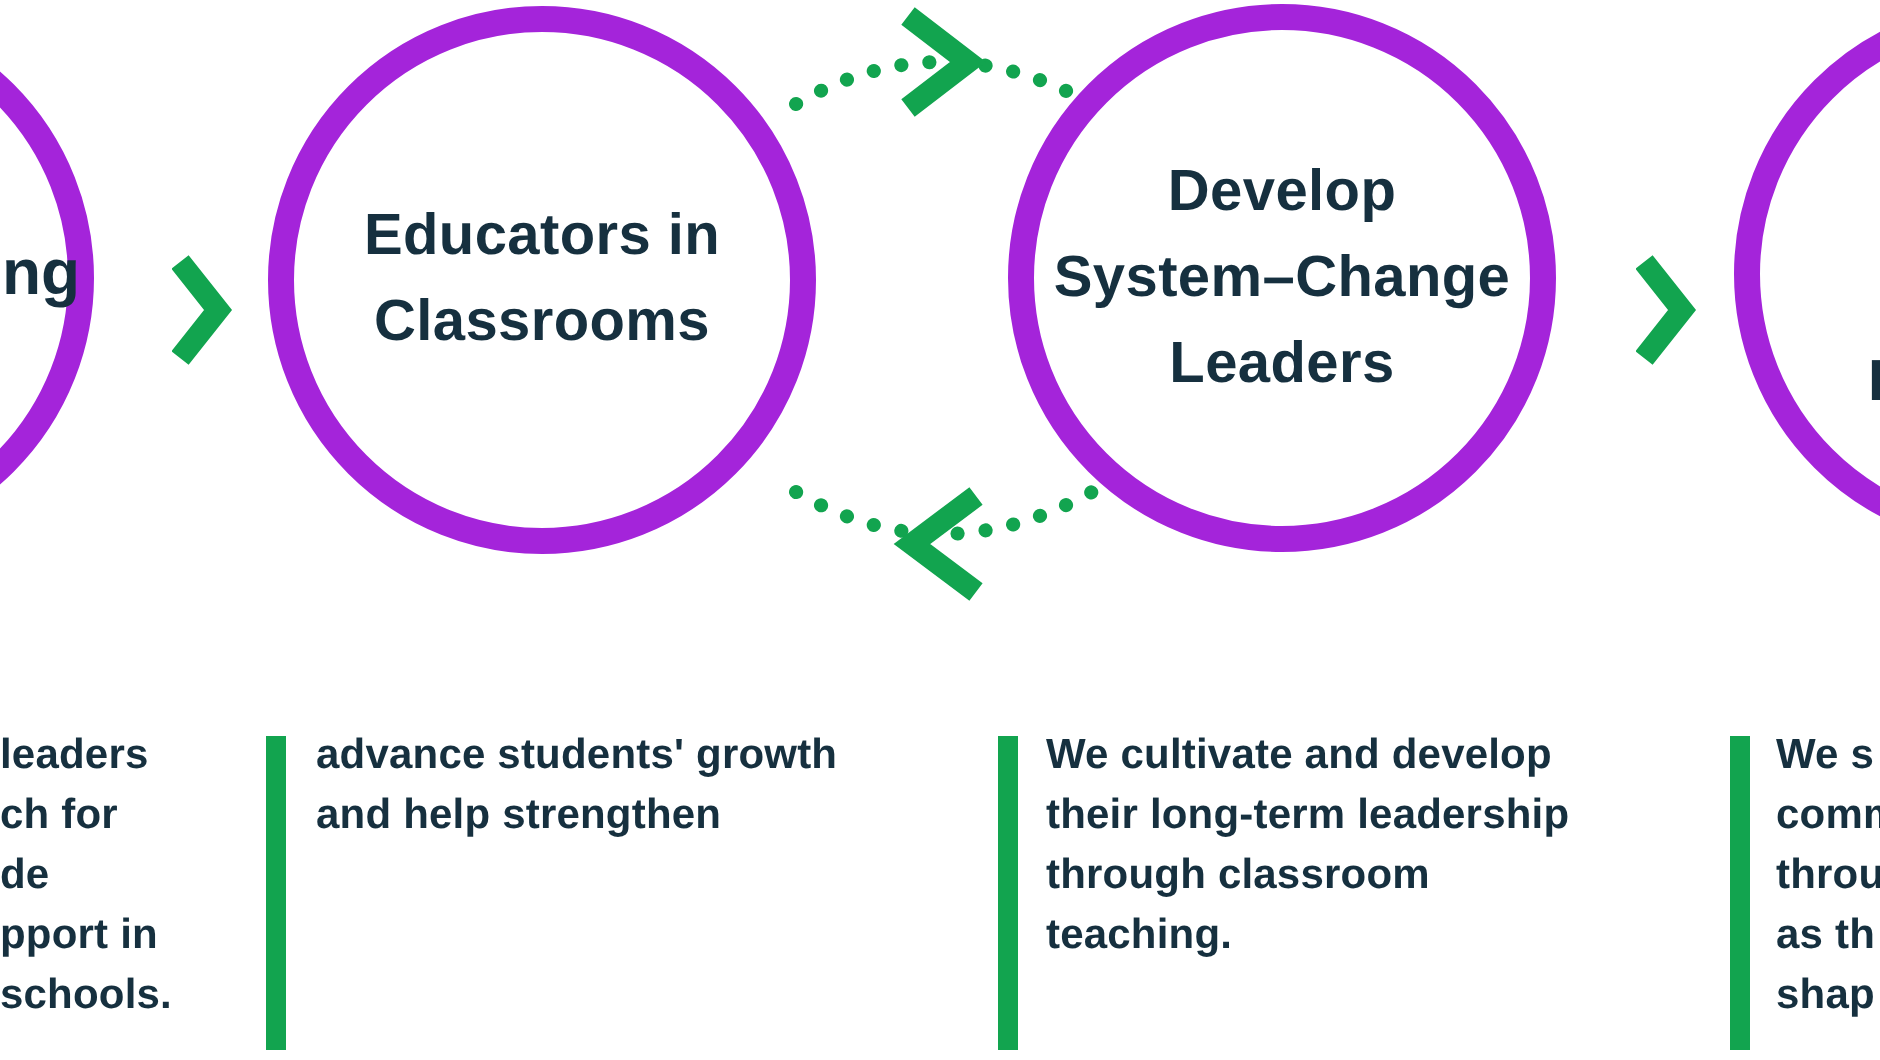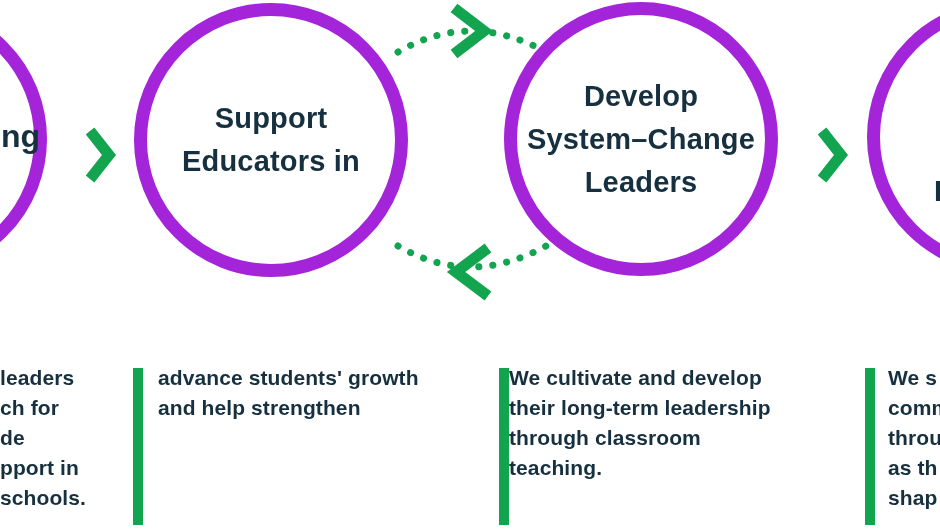--- a/index.html
+++ b/index.html
@@ -85,39 +85,39 @@
     top: 363px;
     color: var(--navy);
     font-weight: 700;
     font-size: 21px;
     line-height: 30px;
     white-space: nowrap;
     letter-spacing: 0.1px;
   }
   .desc-1 { left: 0px; }
   .desc-2 { left: 158px; }
-  .desc-3 { left: 509px; }
+  .desc-3 { left: 523px; }
   .desc-4 { left: 888px; }
 </style>
 </head>
 <body>
 
 <div class="canvas">
 
   <div class="stage-circle circle-1"></div>
   <div class="title-fragment fragment-1">ng</div>
 
   <svg class="connector-svg chev-1-2" width="34" height="58" viewBox="0 0 34 58">
     <polyline class="chev-stroke" points="4,5 23,29 4,53"></polyline>
   </svg>
 
   <div class="stage-circle circle-2">
     <div class="circle-title">
-      <div>Support</div>
       <div>Educators in</div>
+      <div>Classrooms</div>
     </div>
   </div>
 
   <svg class="connector-svg cycle-top" width="168" height="64" viewBox="0 0 168 64">
     <path class="arc-dots" d="M 10 50 Q 82 8 158 50"></path>
     <polyline class="chev-stroke" points="66,6 96,29 66,52"></polyline>
   </svg>
 
   <svg class="connector-svg cycle-bottom" width="168" height="78" viewBox="0 0 168 78">
     <path class="arc-dots" d="M 10 18 Q 82 60 158 18"></path>

